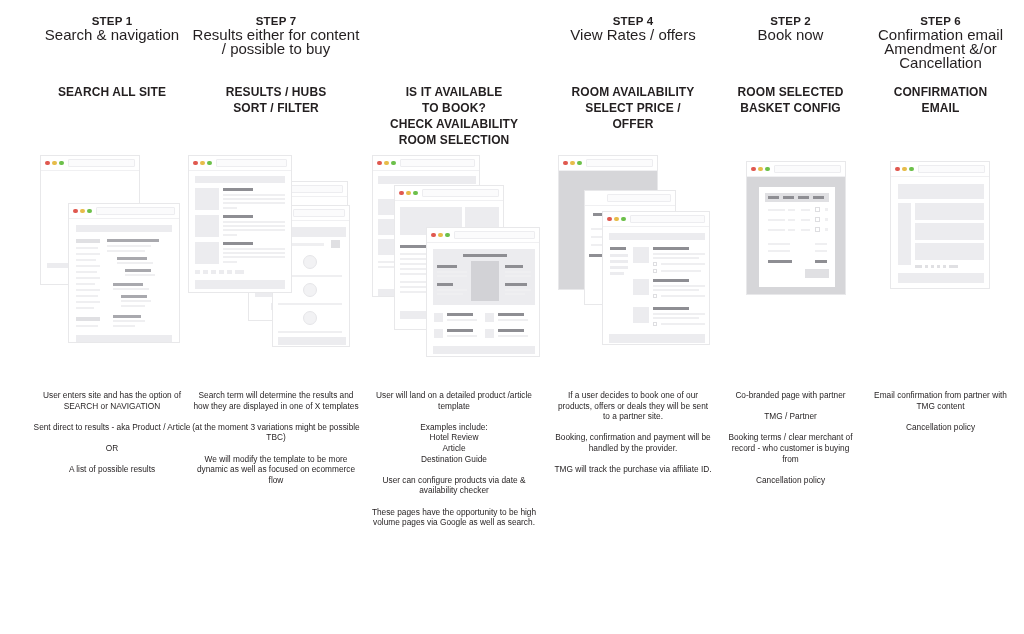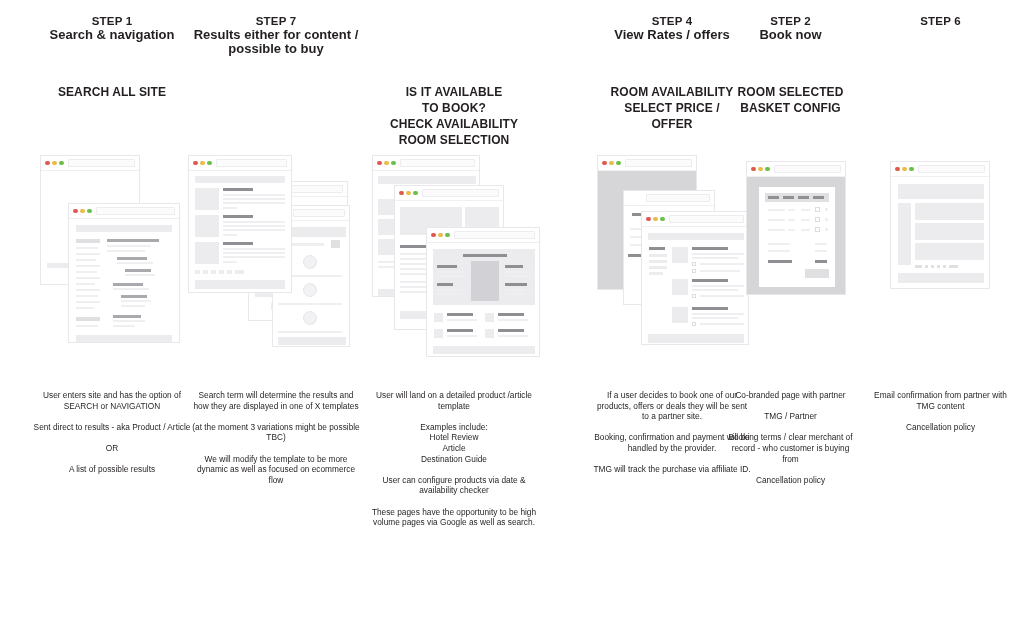--- a/index.html
+++ b/index.html
@@ -37,22 +37,22 @@
     top: 14px;
     text-align: center;
   }
   .step-title {
     font-size: 11.5px;
     font-weight: bold;
     letter-spacing: 0.2px;
     line-height: 14px;
   }
   .step-sub {
-    font-size: 13px;
-    font-weight: bold;
+    font-size: 15px;
+    font-weight: normal;
     line-height: 14px;
     color: #231f20;
     padding: 0 4px;
   }
 
   .step-caps {
     position: absolute;
     left: 0;
     right: 0;
     top: 84px;
@@ -227,20 +227,22 @@
       <p class="note-p">A list of possible results</p>
     </div>
   </div>
 
   <div class="col" style="left:186px; width:180px;">
     <div class="step-head">
       <div class="step-title">STEP 7</div>
       <div class="step-sub">Results either for content / possible to buy</div>
     </div>
     <div class="step-caps">
+      <span style="white-space: pre-line;">RESULTS / HUBS
+SORT / FILTER</span>
     </div>
 
     <div class="stage">
 
       <div class="win" style="left:62px; top:26px; width:100px; height:140px;">
         <div class="bar">
           <span class="urlbar" style="margin-left:20px;"></span>
         </div>
         <div class="body">
           <div class="blk" style="left:6px; top:8px; width:88px; height:18px;"></div>
@@ -418,21 +420,21 @@
       <p class="note-p">User will land on a detailed product /article template</p>
       <p class="note-p" style="white-space:pre-line;">Examples include:
 Hotel Review
 Article
 Destination Guide</p>
       <p class="note-p">User can configure products via date &amp; availability checker</p>
       <p class="note-p">These pages have the opportunity to be high volume pages via Google as well as search.</p>
     </div>
   </div>
 
-  <div class="col" style="left:587px; width:170px;">
+  <div class="col" style="left:548px; width:170px;">
     <div class="step-head">
       <div class="step-title">STEP 4</div>
       <div class="step-sub">View Rates / offers</div>
     </div>
     <div class="step-caps">
       <span style="white-space: pre-line;">ROOM AVAILABILITY
 SELECT PRICE /
 OFFER</span>
     </div>
 
@@ -572,20 +574,25 @@
       <p class="note-p">Co-branded page with partner</p>
       <p class="note-p">TMG / Partner</p>
       <p class="note-p">Booking terms / clear merchant of record - who customer is buying from</p>
       <p class="note-p">Cancellation policy</p>
     </div>
   </div>
 
   <div class="col" style="left:868px; width:145px;">
     <div class="step-head">
       <div class="step-title">STEP 6</div>
+      <div class="step-sub">Confirmation email Amendment &amp;/or Cancellation</div>
+    </div>
+    <div class="step-caps">
+      <span style="white-space: pre-line;">CONFIRMATION
+EMAIL</span>
     </div>
 
     <div class="stage">
       <div class="win" style="left:22px; top:6px; width:100px; height:128px;">
         <div class="bar">
           <span class="dot r"></span>
           <span class="dot y"></span>
           <span class="dot g"></span>
           <span class="urlbar"></span>
         </div>

